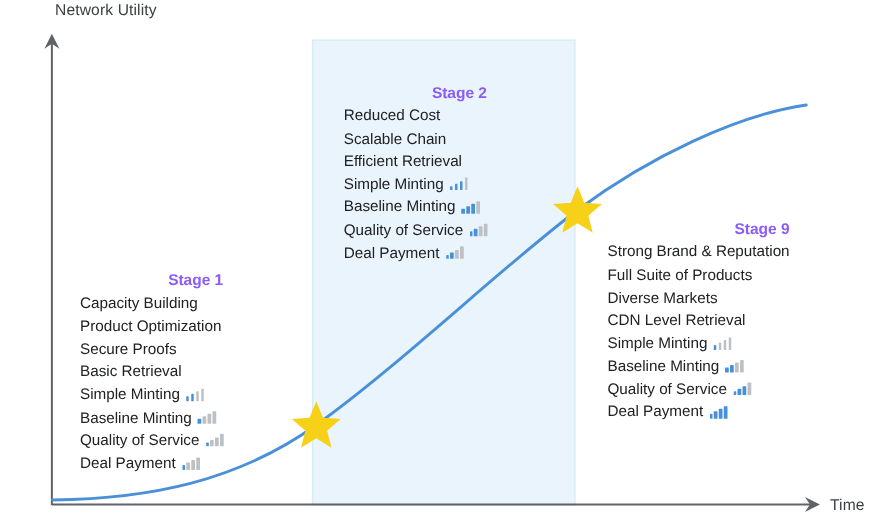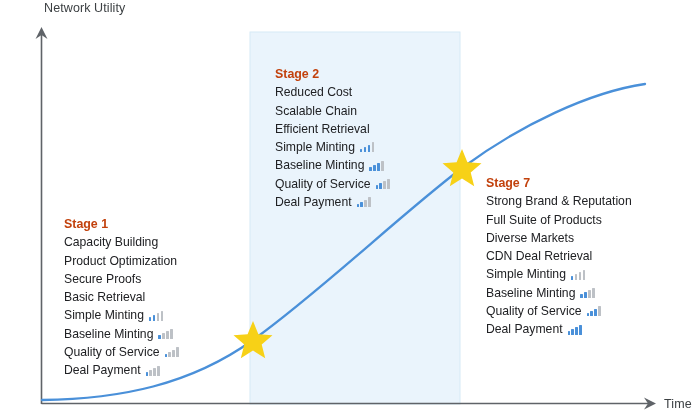--- a/index.html
+++ b/index.html
@@ -43,22 +43,23 @@
   .stage-block {
     position: absolute;
     font-size: 12.2px;
     color: #202124;
     line-height: 18.3px;
     white-space: nowrap;
   }
   .stage-title {
     font-weight: bold;
     font-size: 12.4px;
-    color: #c2410c;
+    color: #8b5cf6;
     margin-bottom: 0px;
+    text-align: right;
   }
   .stage-row {
     display: flex;
     align-items: center;
     height: 18.3px;
   }
   .stage-row .row-text {
     color: #202124;
   }
 
@@ -209,33 +210,33 @@
             <span class="bar on"></span>
             <span class="bar on"></span>
             <span class="bar"></span>
             <span class="bar"></span>
           </span>
         </div>
       </div>
   </div>
 
   <div class="stage-block" id="stage3-block">
-    <div class="stage-title">Stage 7</div>
+    <div class="stage-title">Stage 9</div>
     <div>
         <div class="stage-row">
           <span class="row-text">Strong Brand &amp; Reputation</span>
         </div>
         <div class="stage-row">
           <span class="row-text">Full Suite of Products</span>
         </div>
         <div class="stage-row">
           <span class="row-text">Diverse Markets</span>
         </div>
         <div class="stage-row">
-          <span class="row-text">CDN Deal Retrieval</span>
+          <span class="row-text">CDN Level Retrieval</span>
         </div>
         <div class="stage-row">
           <span class="row-text">Simple Minting</span>
           <span class="signal-icon">
             <span class="bar on"></span>
             <span class="bar"></span>
             <span class="bar"></span>
             <span class="bar"></span>
           </span>
         </div>

